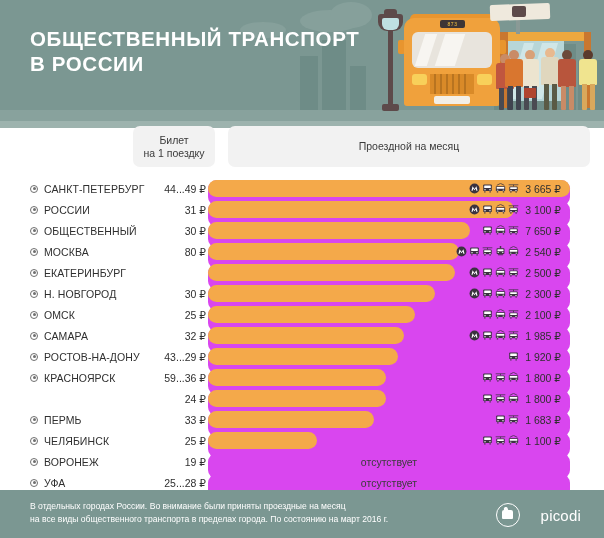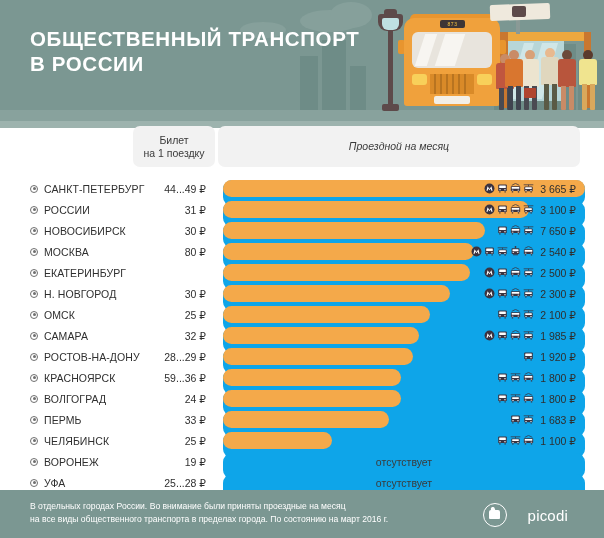--- a/index.html
+++ b/index.html
@@ -61,49 +61,49 @@
   .p-head{position:absolute;border-radius:50%;}
   .p-body{position:absolute;border-radius:3px 3px 1px 1px;}
   .p-leg{position:absolute;width:5px;border-radius:0 0 1px 1px;}
   .p-bag{position:absolute;border-radius:1px;}
 
   
   .col-head{position:absolute;background:#f2f2f2;border-radius:7px;
     color:#3b3b3b;font-size:10.5px;line-height:13px;text-align:center;
     display:flex;align-items:center;justify-content:center;white-space:pre-line;}
   #head-ticket{left:133px;top:126px;width:82px;height:41px;}
-  #head-pass{left:218px;top:126px;width:362px;height:41px;font-style:italic;}
+  #head-pass{left:228px;top:126px;width:362px;height:41px;}
 
   
   .rows{position:absolute;left:0;top:178px;width:604px;}
   .row{position:relative;height:21px;margin-bottom:0px;}
   .city{position:absolute;left:30px;top:0;height:21px;display:flex;align-items:center;
     font-size:10.5px;color:#2f2f2f;letter-spacing:.1px;}
   .bullet{display:inline-block;width:8px;height:8px;border-radius:50%;
     border:1.3px solid #6f6f6f;margin-right:6px;position:relative;box-sizing:border-box;}
   .bullet:after{content:"";position:absolute;left:1.6px;top:1.6px;width:3px;height:3px;
     border-radius:50%;background:#6f6f6f;}
   .fare{position:absolute;left:133px;top:0;width:82px;height:21px;
     display:flex;align-items:center;justify-content:flex-end;padding-right:9px;
     box-sizing:border-box;font-size:10.5px;color:#2f2f2f;}
-  .track{position:absolute;left:223px;top:2px;width:362px;height:26px;
-    background:#0ea5e9;border-radius:9px;}
+  .track{position:absolute;left:208px;top:2px;width:362px;height:26px;
+    background:#d946ef;border-radius:9px;}
   .bar{position:absolute;left:0;top:0;height:17px;background:#f4a94a;border-radius:9px;}
   .pass-meta{position:absolute;right:9px;top:0;height:17px;display:flex;align-items:center;gap:2px;}
   .pass-price{font-size:10.5px;color:#2f2f2f;margin-left:4px;white-space:nowrap;}
   .absent{position:absolute;left:0;top:0;width:362px;height:17px;display:flex;
     align-items:center;justify-content:center;font-size:10.5px;color:#3b3b3b;}
   .ico{display:inline-block;width:11px;height:11px;position:relative;}
   .ico svg{display:block;width:11px;height:11px;}
 
   
   .footer{position:absolute;left:0;top:490px;width:604px;height:48px;background:#7b9792;}
   .footer-text{position:absolute;left:30px;top:10px;width:440px;color:#ffffff;
     font-size:8.6px;line-height:12.6px;white-space:pre-line;}
-  .logo{position:absolute;right:36px;top:13px;display:flex;align-items:center;gap:21px;}
+  .logo{position:absolute;right:23px;top:13px;display:flex;align-items:center;gap:21px;}
   .logo-mark{width:22px;height:22px;border-radius:50%;border:1.6px solid #ffffff;position:relative;}
   .logo-mark:before{content:"";position:absolute;left:5px;top:6px;width:11px;height:9px;
     background:#ffffff;border-radius:2px 2px 1px 1px;}
   .logo-mark:after{content:"";position:absolute;left:7px;top:3px;width:4px;height:5px;
     background:#ffffff;border-radius:2px 2px 0 0;transform:rotate(-18deg);}
   .logo-text{color:#ffffff;font-size:15px;letter-spacing:.2px;}
 </style>
 </head>
 <body>
 
@@ -313,21 +313,21 @@
                 <rect x="10.7" y="12.4" width="2.3" height="1.5" rx="0.5" fill="#3b3340"></rect>
               </svg>
             </span>
             <span class="pass-price">3 100 ₽</span>
           </div>
         </div>
       </div>
       <div class="row">
         <div class="city">
           <span class="bullet"></span>
-          <span>НОВОСИБИРСК</span>
+          <span>ОБЩЕСТВЕННЫЙ</span>
         </div>
         <div class="fare">30 ₽</div>
         <div class="track">
           <div class="bar" style="width: 72.3%;"></div>
           <div class="pass-meta">
             <span class="ico">
               <svg viewBox="0 0 16 16">
                 <path d="M3 2.2h10a1.2 1.2 0 0 1 1.2 1.2v7.4a1 1 0 0 1-1 1H2.8a1 1 0 0 1-1-1V3.4A1.2 1.2 0 0 1 3 2.2z" fill="#3b3340"></path>
                 <rect x="3.2" y="3.8" width="9.6" height="3.6" rx="0.5" fill="#fff"></rect>
                 <rect x="3.3" y="9.1" width="2.2" height="1.5" rx="0.4" fill="#fff"></rect>
@@ -619,21 +619,21 @@
             </span>
             <span class="pass-price">1 985 ₽</span>
           </div>
         </div>
       </div>
       <div class="row">
         <div class="city">
           <span class="bullet"></span>
           <span>РОСТОВ-НА-ДОНУ</span>
         </div>
-        <div class="fare">28...29 ₽</div>
+        <div class="fare">43...29 ₽</div>
         <div class="track">
           <div class="bar" style="width: 52.4%;"></div>
           <div class="pass-meta">
             <span class="ico">
               <svg viewBox="0 0 16 16">
                 <path d="M3 2.2h10a1.2 1.2 0 0 1 1.2 1.2v7.4a1 1 0 0 1-1 1H2.8a1 1 0 0 1-1-1V3.4A1.2 1.2 0 0 1 3 2.2z" fill="#3b3340"></path>
                 <rect x="3.2" y="3.8" width="9.6" height="3.6" rx="0.5" fill="#fff"></rect>
                 <rect x="3.3" y="9.1" width="2.2" height="1.5" rx="0.4" fill="#fff"></rect>
                 <rect x="10.5" y="9.1" width="2.2" height="1.5" rx="0.4" fill="#fff"></rect>
                 <rect x="3" y="12.1" width="2.3" height="1.7" rx="0.6" fill="#3b3340"></rect>
@@ -683,24 +683,20 @@
                 <rect x="11" y="9.8" width="2.4" height="1.2" rx="0.3" fill="#fff"></rect>
                 <rect x="2.4" y="12" width="2.4" height="1.7" rx="0.6" fill="#3b3340"></rect>
                 <rect x="11.2" y="12" width="2.4" height="1.7" rx="0.6" fill="#3b3340"></rect>
               </svg>
             </span>
             <span class="pass-price">1 800 ₽</span>
           </div>
         </div>
       </div>
       <div class="row">
-        <div class="city">
-          <span class="bullet"></span>
-          <span>ВОЛГОГРАД</span>
-        </div>
         <div class="fare">24 ₽</div>
         <div class="track">
           <div class="bar" style="width: 49.1%;"></div>
           <div class="pass-meta">
             <span class="ico">
               <svg viewBox="0 0 16 16">
                 <path d="M3 2.2h10a1.2 1.2 0 0 1 1.2 1.2v7.4a1 1 0 0 1-1 1H2.8a1 1 0 0 1-1-1V3.4A1.2 1.2 0 0 1 3 2.2z" fill="#3b3340"></path>
                 <rect x="3.2" y="3.8" width="9.6" height="3.6" rx="0.5" fill="#fff"></rect>
                 <rect x="3.3" y="9.1" width="2.2" height="1.5" rx="0.4" fill="#fff"></rect>
                 <rect x="10.5" y="9.1" width="2.2" height="1.5" rx="0.4" fill="#fff"></rect>

